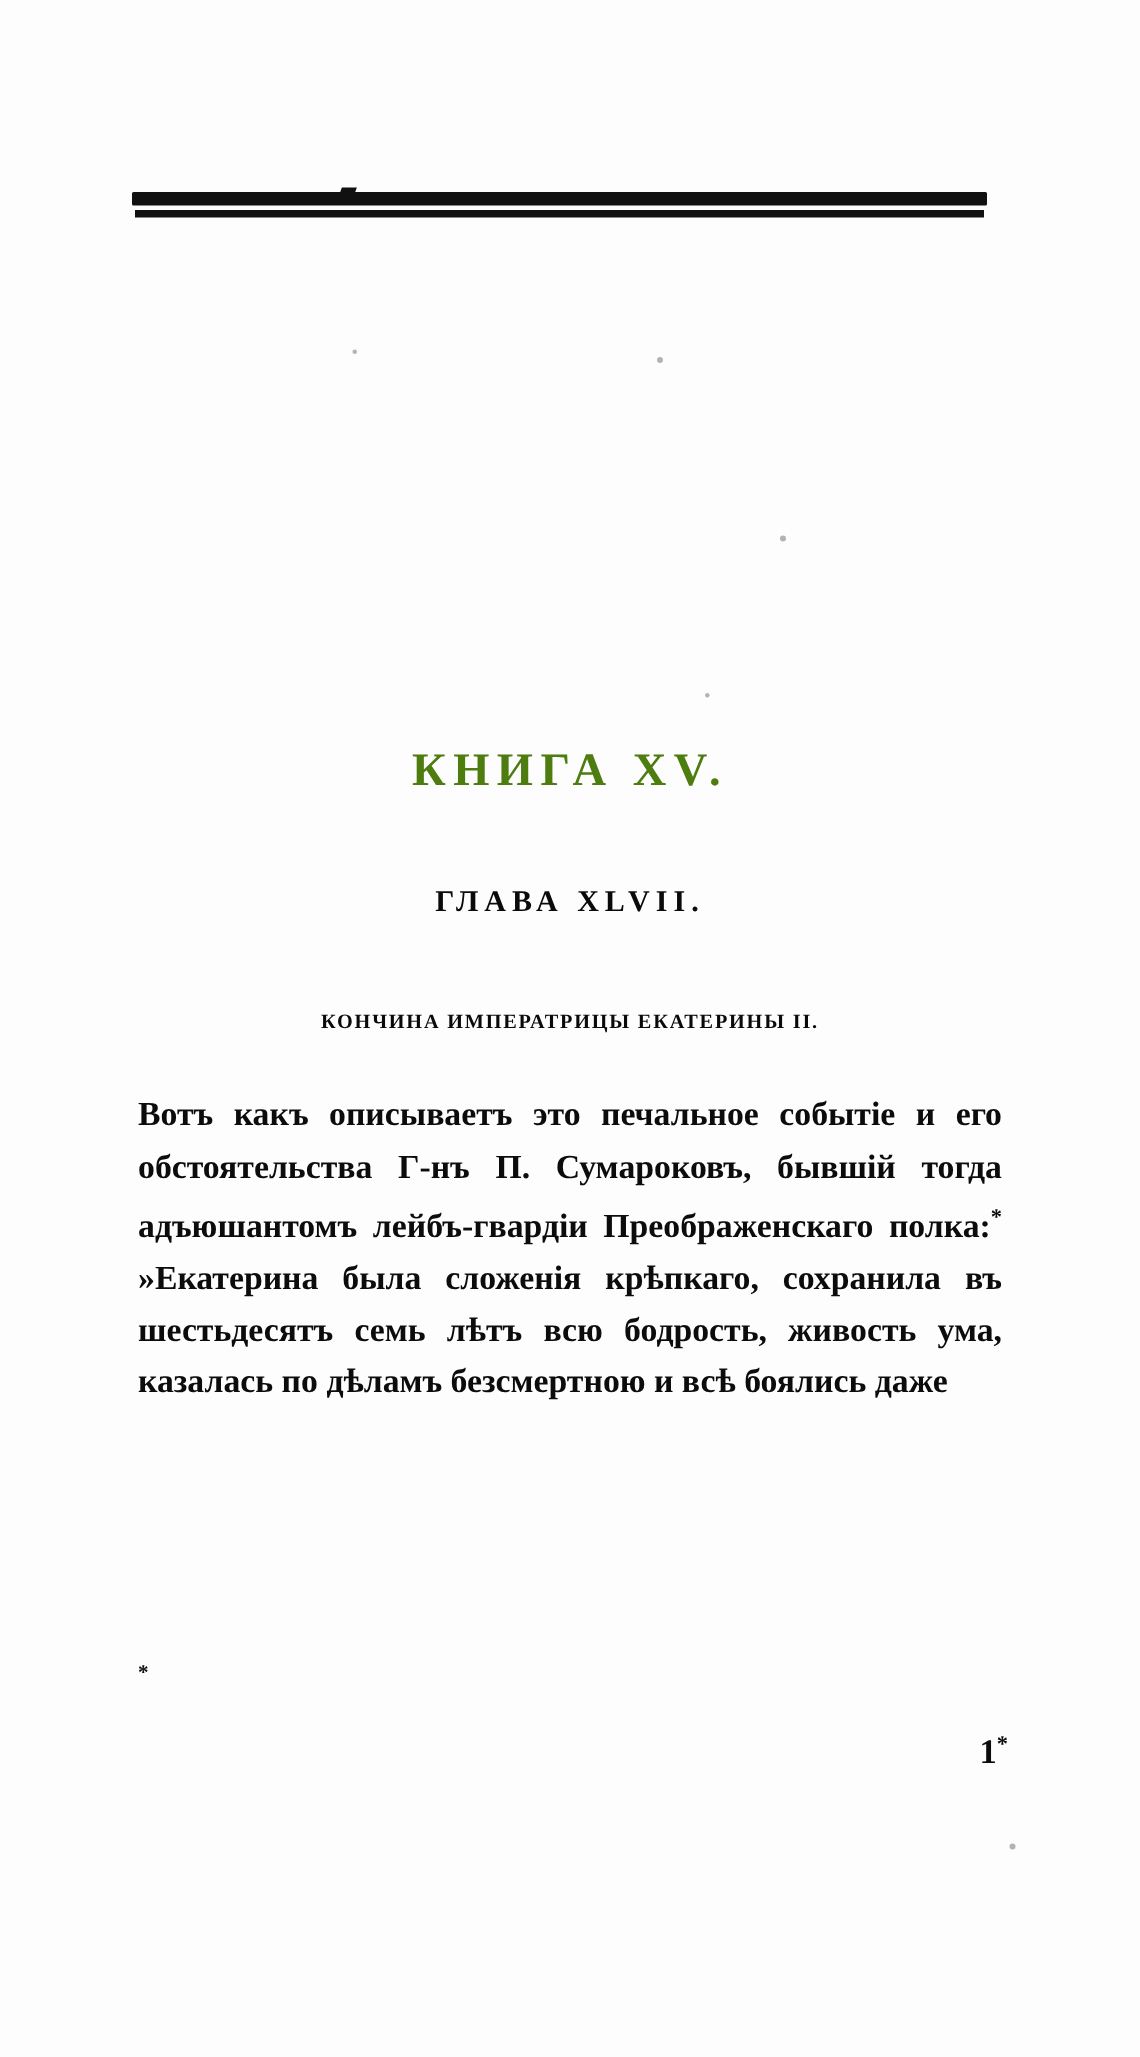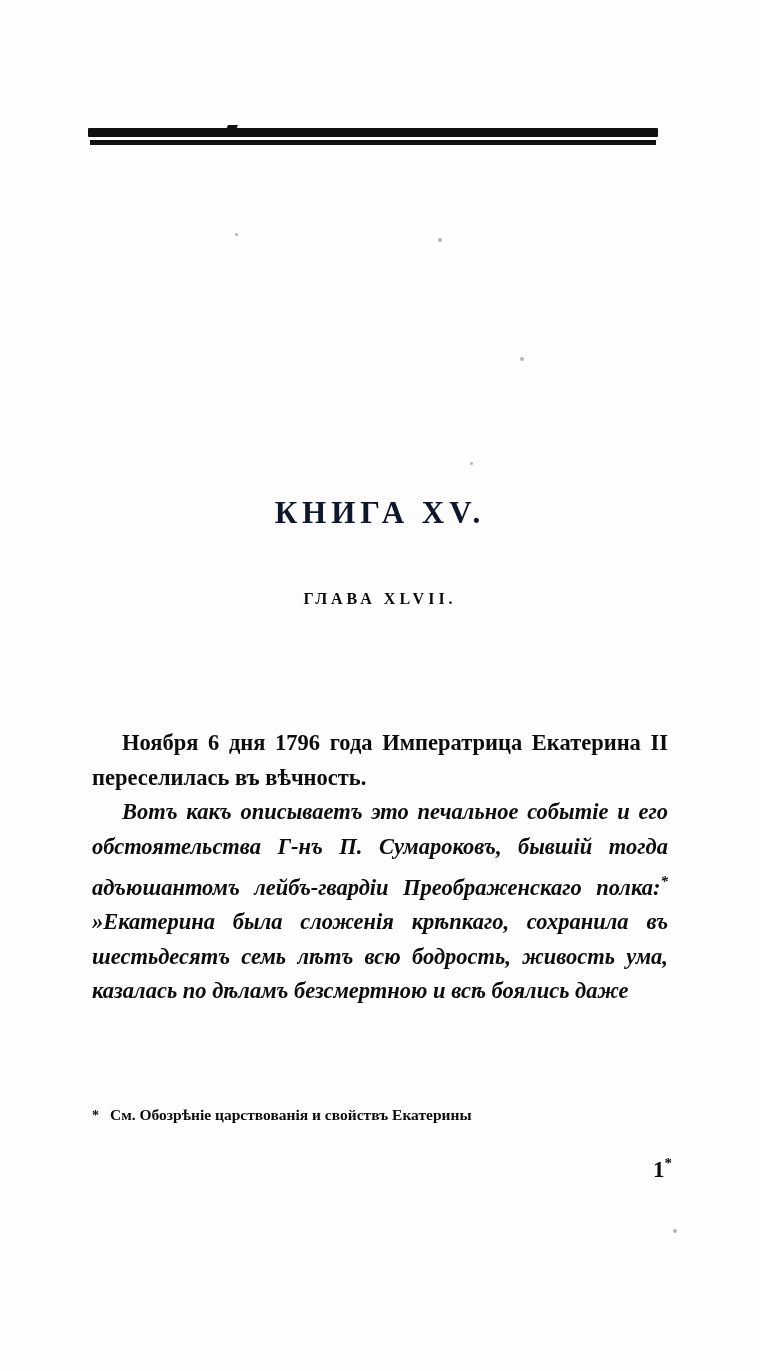--- a/index.html
+++ b/index.html
@@ -69,30 +69,30 @@
   .book-title {
     position: absolute;
     left: 0;
     right: 0;
     top: 495px;
     text-align: center;
     font-family: "Liberation Serif", serif;
     font-weight: 700;
     font-size: 31px;
     letter-spacing: 5px;
-    color: #0f172a;
+    color: #4d7c0f;
   }
   .chapter-title {
     position: absolute;
     left: 0;
     right: 0;
     top: 590px;
     text-align: center;
     font-weight: 700;
-    font-size: 16px;
+    font-size: 20px;
     letter-spacing: 4px;
     color: #0a0a0a;
   }
   .section-title {
     position: absolute;
     left: 0;
     right: 0;
     top: 673px;
     text-align: center;
     font-weight: 700;
@@ -180,30 +180,29 @@
   </div>
 
   <div class="speck" style="left:235px;top:233px;width:3px;height:3px;"></div>
   <div class="speck" style="left:438px;top:238px;width:4px;height:4px;"></div>
   <div class="speck" style="left:520px;top:357px;width:4px;height:4px;"></div>
   <div class="speck" style="left:470px;top:462px;width:3px;height:3px;"></div>
   <div class="speck" style="left:673px;top:1229px;width:4px;height:4px;"></div>
 
   <div class="book-title">КНИГА XV.</div>
   <div class="chapter-title">ГЛАВА XLVII.</div>
+  <div class="section-title">КОНЧИНА ИМПЕРАТРИЦЫ ЕКАТЕРИНЫ II.</div>
 
   <div class="body-block">
-    <p class="p1">Ноября 6 дня 1796 года Императрица Екатерина II переселилась въ вѣчность.</p>
     <p><span>Вотъ какъ описываетъ это печальное событіе и его обстоятельства Г-нъ П. Сумароковъ, бывшій тогда адъюшантомъ лейбъ-гвардіи Преображенскаго полка:</span><span class="fn-marker">*</span> <span>»Екатерина была сложенія крѣпкаго, сохранила въ шестьдесятъ семь лѣтъ всю бодрость, живость ума, казалась по дѣламъ безсмертною и всѣ боялись даже</span></p>
   </div>
 
   <div class="footnote">
     <span class="star">*</span>
     <span class="fn-text">
-      <span>См. Обозрѣніе царствованія и свойствъ Екатерины</span>
     </span>
   </div>
 
   <div class="signature">
     <span>1</span><span class="sig-star">*</span>
   </div>
 
 </div>
 
 </body></html>

